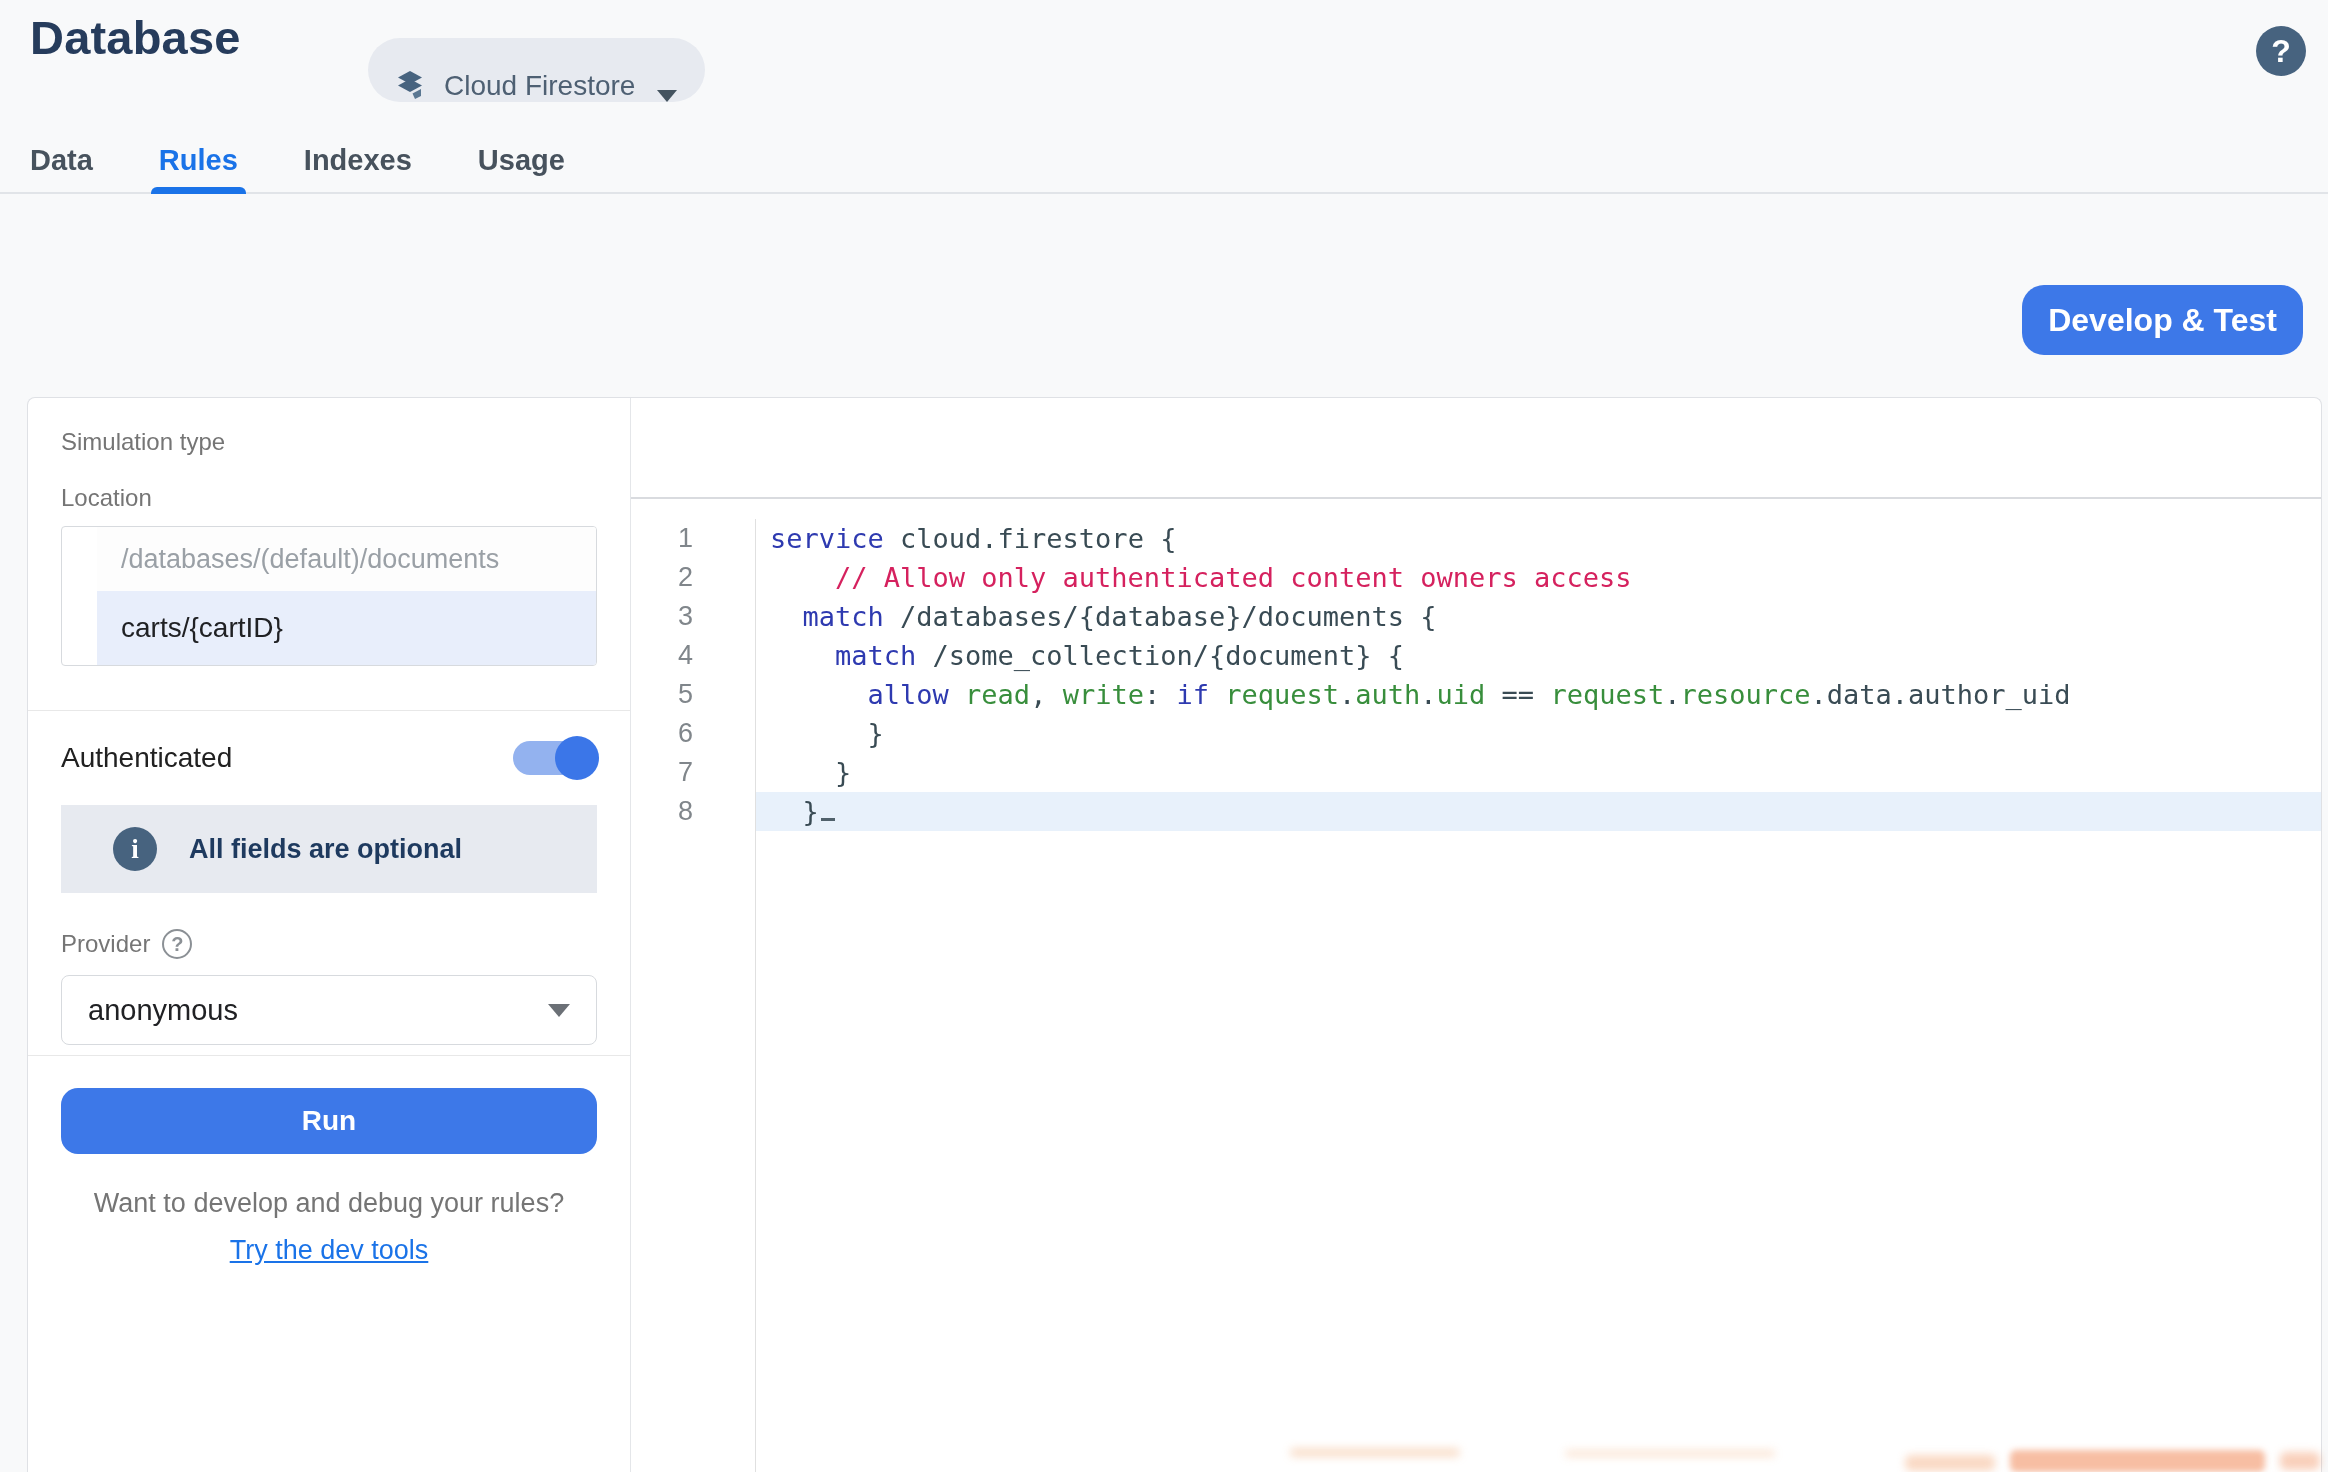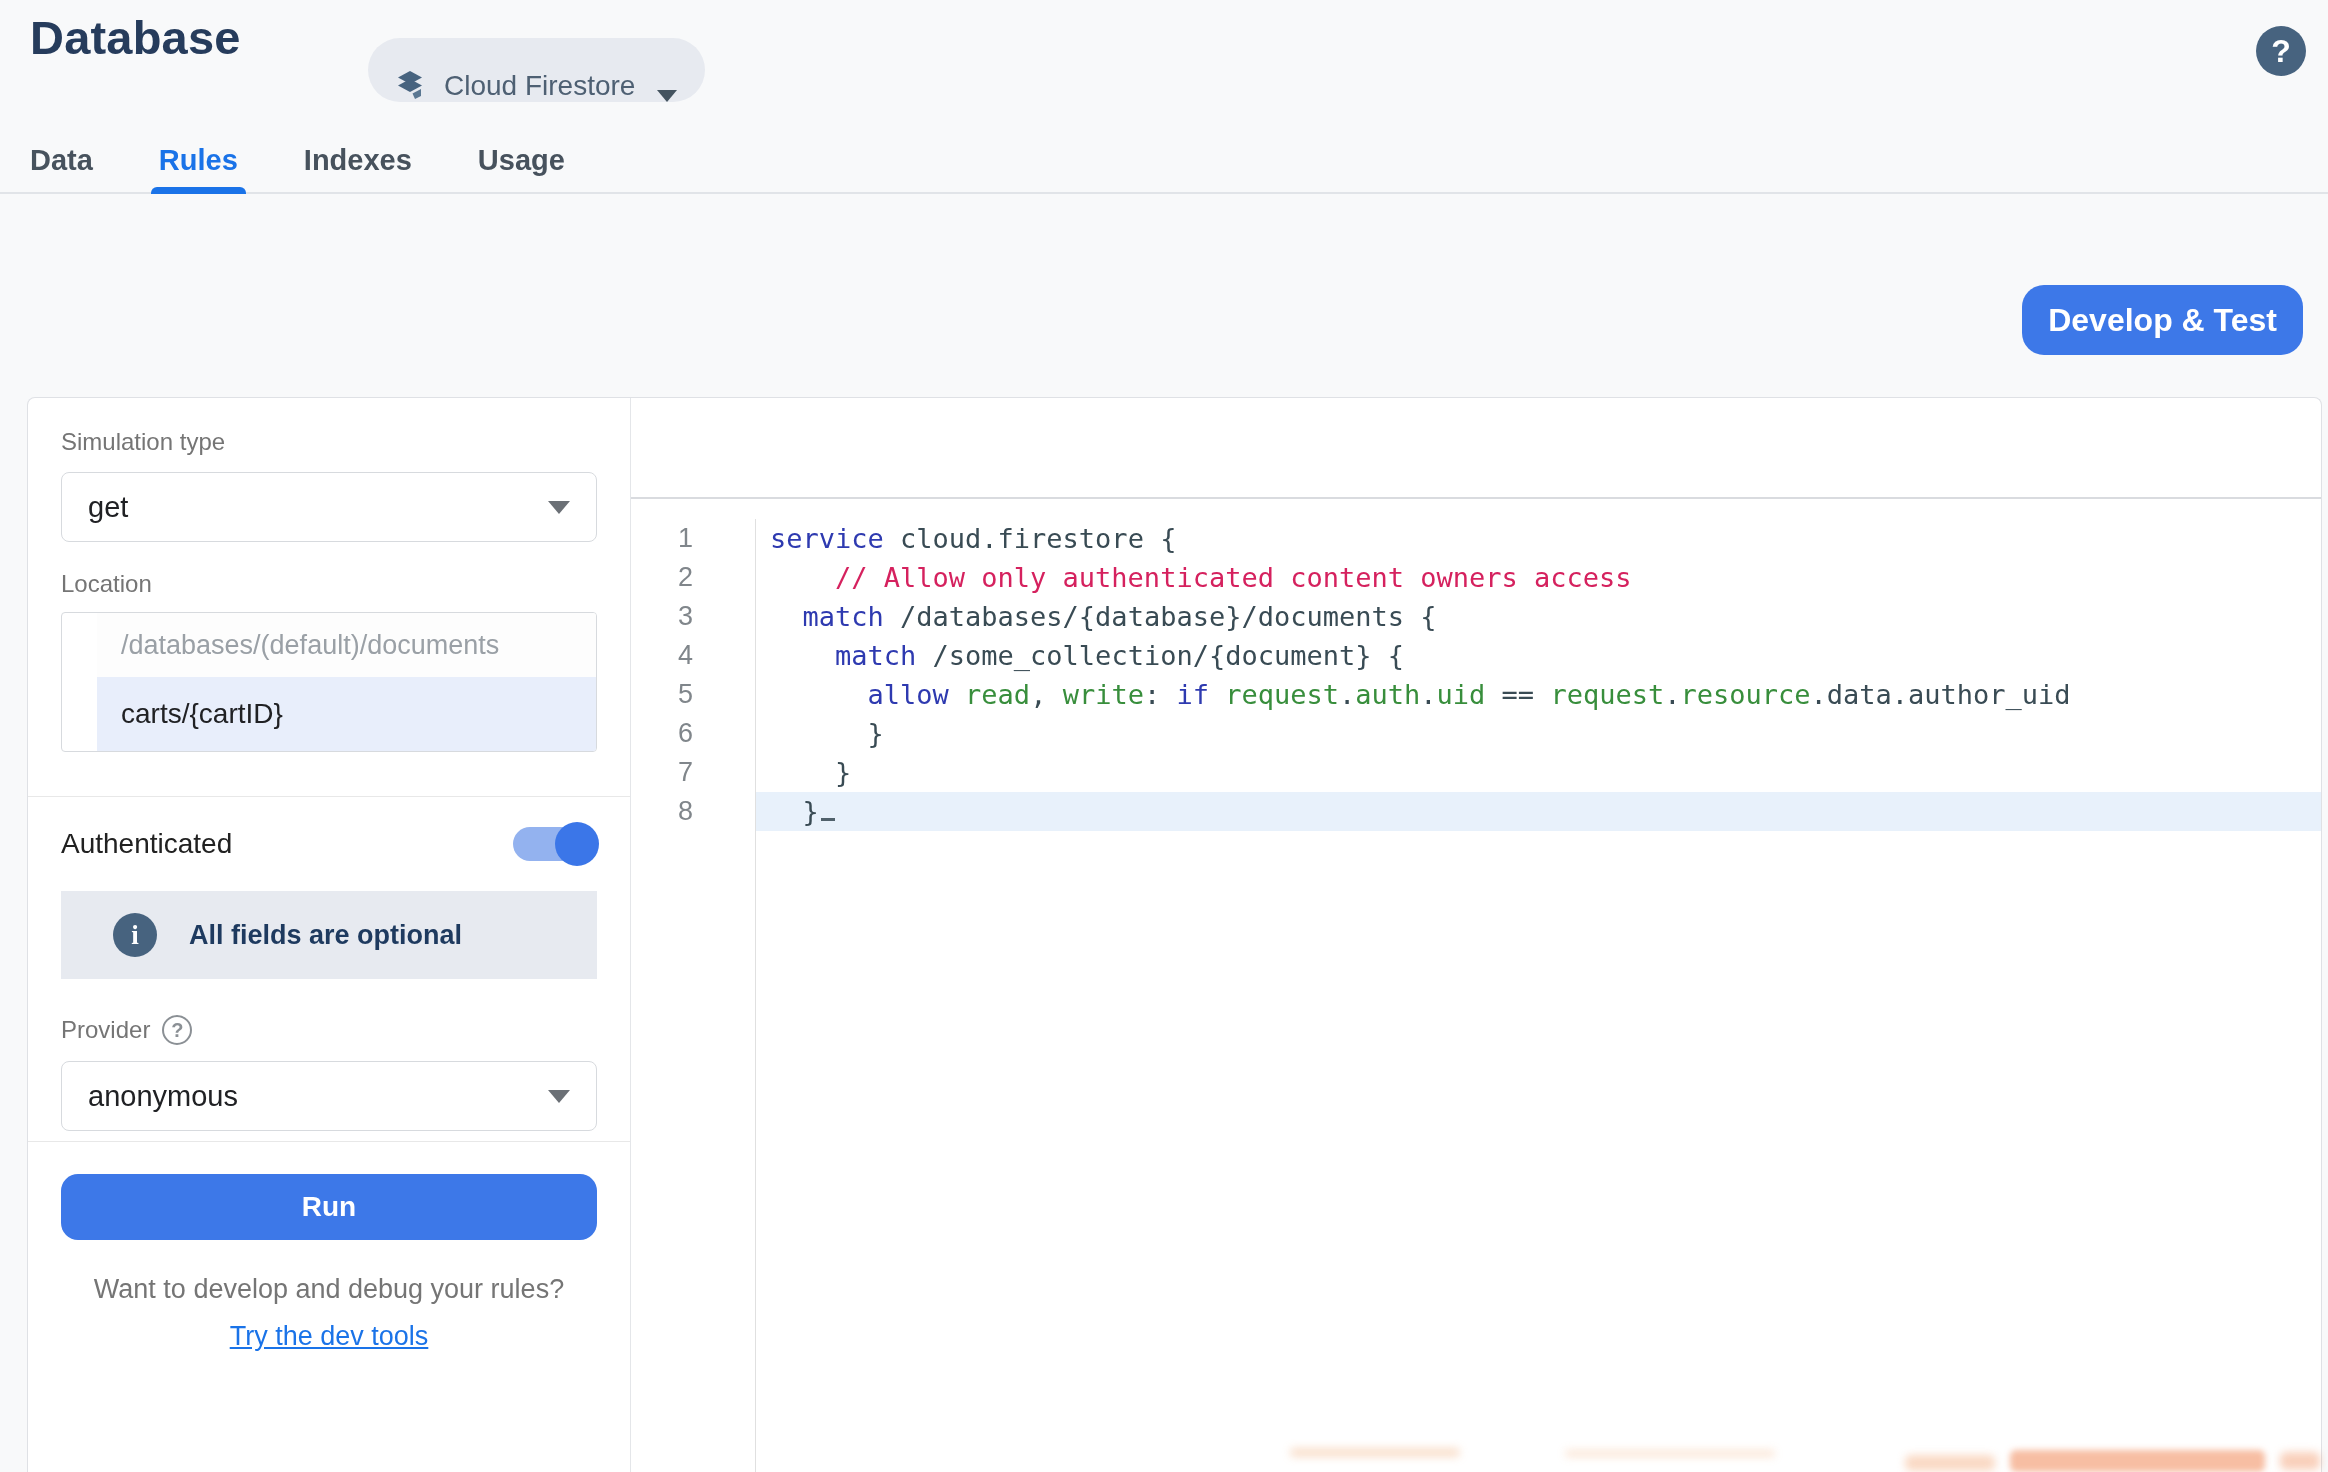--- a/index.html
+++ b/index.html
@@ -208,24 +208,20 @@
 </div>
 
 <button class="develop-test-btn">Develop &amp; Test</button>
 
 <div class="card">
 
   <div class="sidebar">
 
     <div class="pg-body">
       <div class="section-label lbl-sim">Simulation type</div>
-      <div class="select">
-        <span class="select-value">get</span>
-        <span class="select-caret"></span>
-      </div>
 
       <div class="section-label lbl-loc">Location</div>
       <div class="location-group">
         <div class="location-prefix">/databases/(default)/documents</div>
         <div class="location-value">carts/{cartID}</div>
       </div>
 
       <hr class="pg-divider">
 
       <div class="auth-row">

